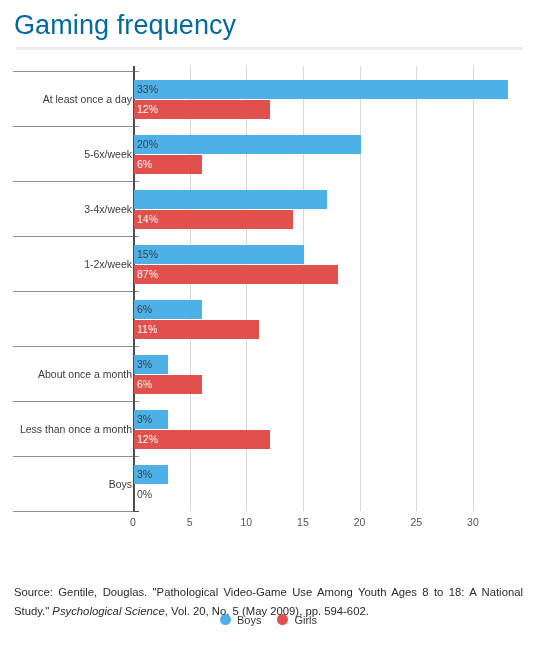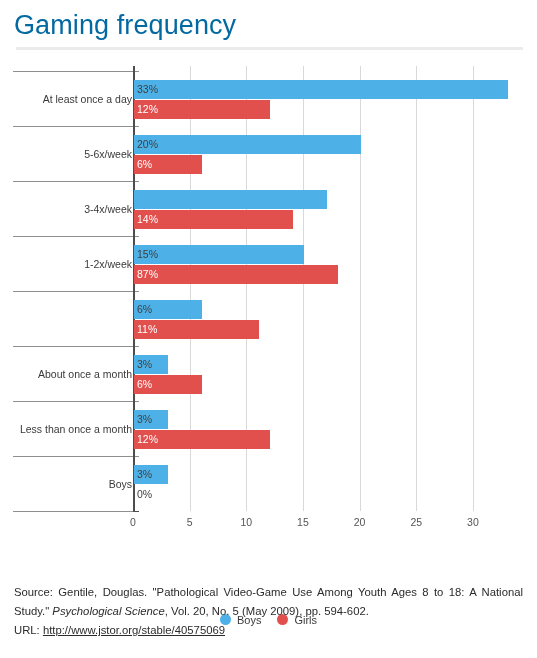--- a/index.html
+++ b/index.html
@@ -270,17 +270,13 @@
       <div class="legend-item">
         <span class="legend-dot girls"></span>
         <span class="legend-text">Girls</span>
       </div>
     </div>
 </div>
 
 <div id="source">
   <span>Source: Gentile, Douglas. "Pathological Video-Game Use Among Youth Ages 8 to 18: A National Study."</span>
   <span class="it">Psychological Science</span><span>, Vol. 20, No. 5 (May 2009), pp. 594-602.</span>
-  <div id="source-url-line">
-    <span>URL:</span>
-    <a id="source-url" href="#">http://www.jstor.org/stable/40575069</a>
-  </div>
 </div>
 
 </body></html>

